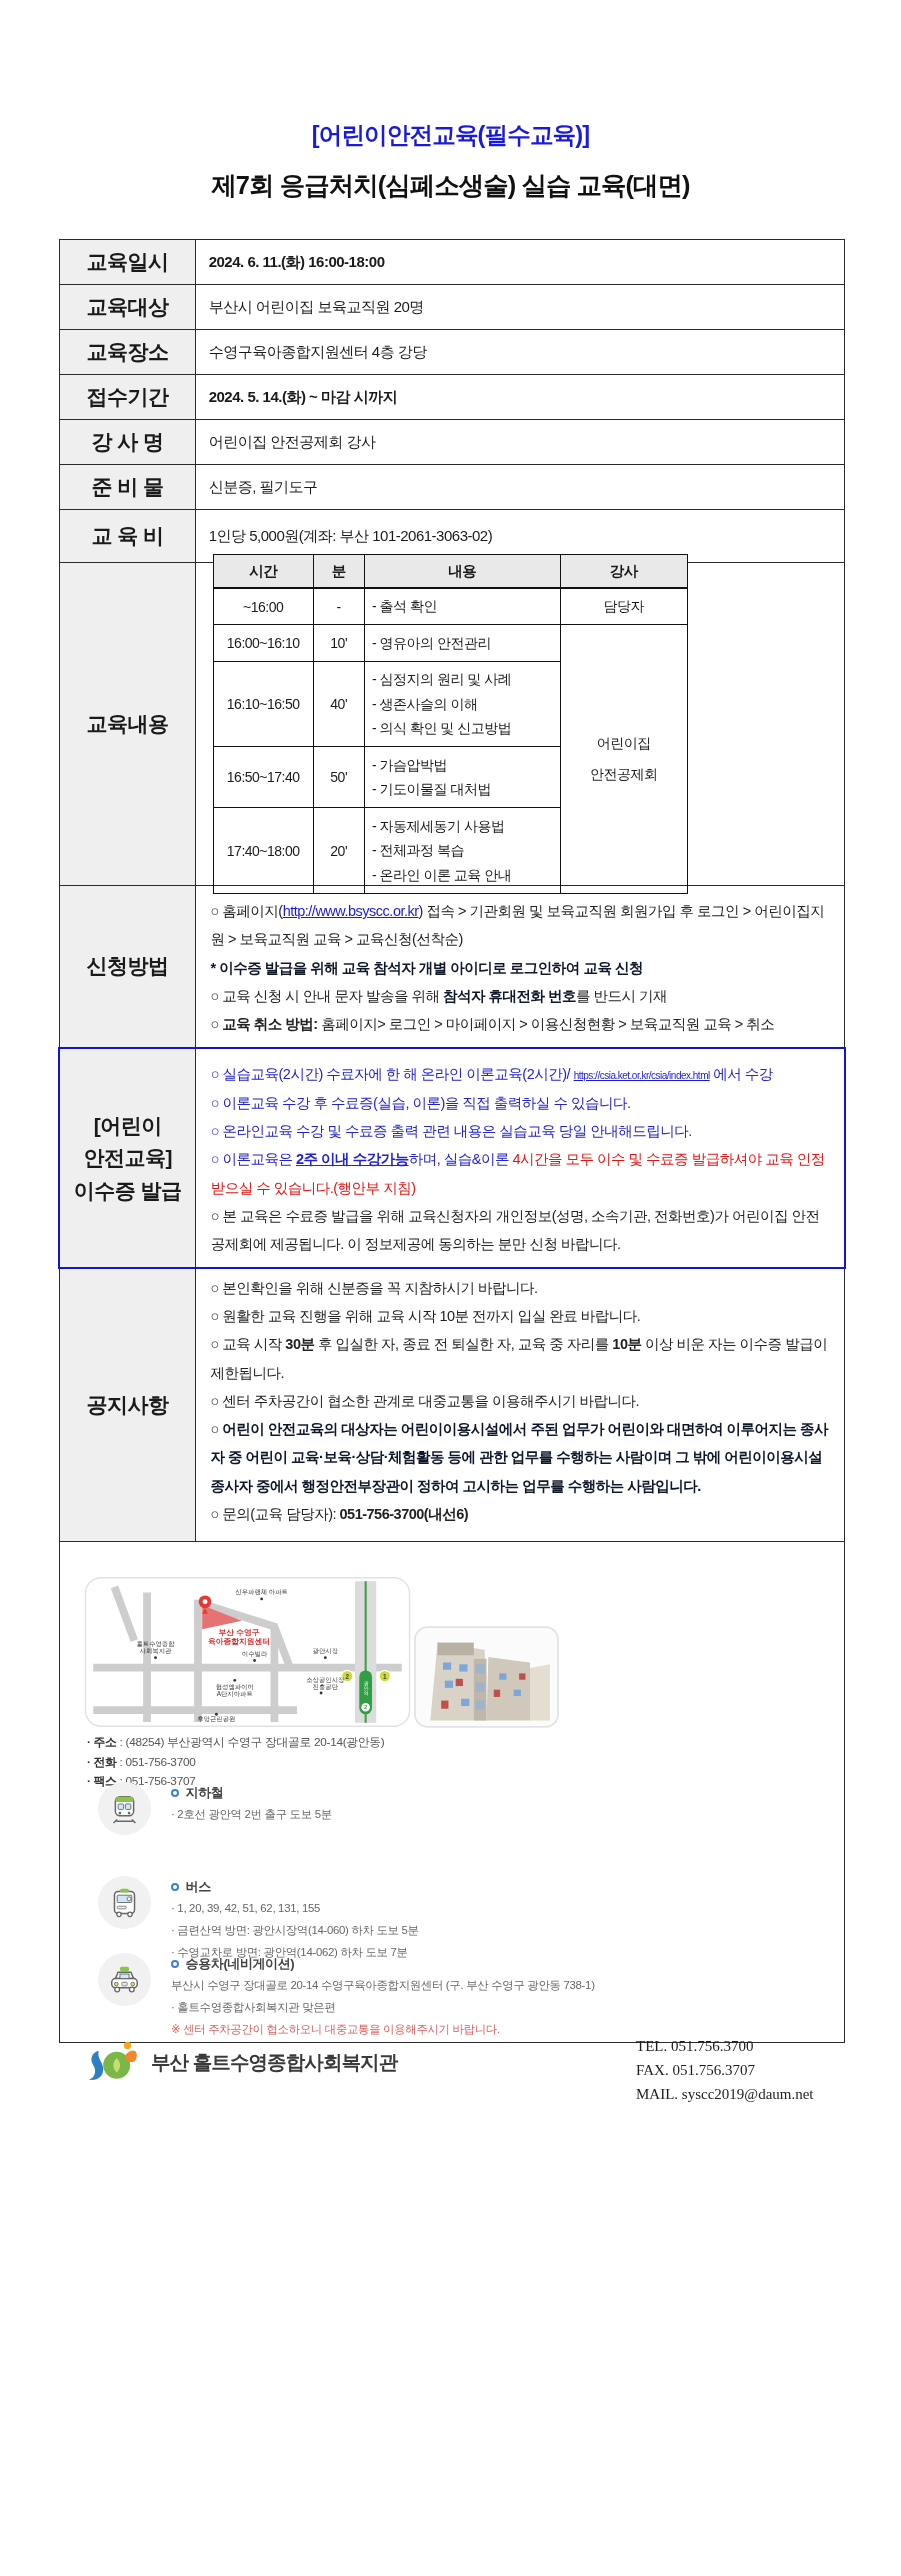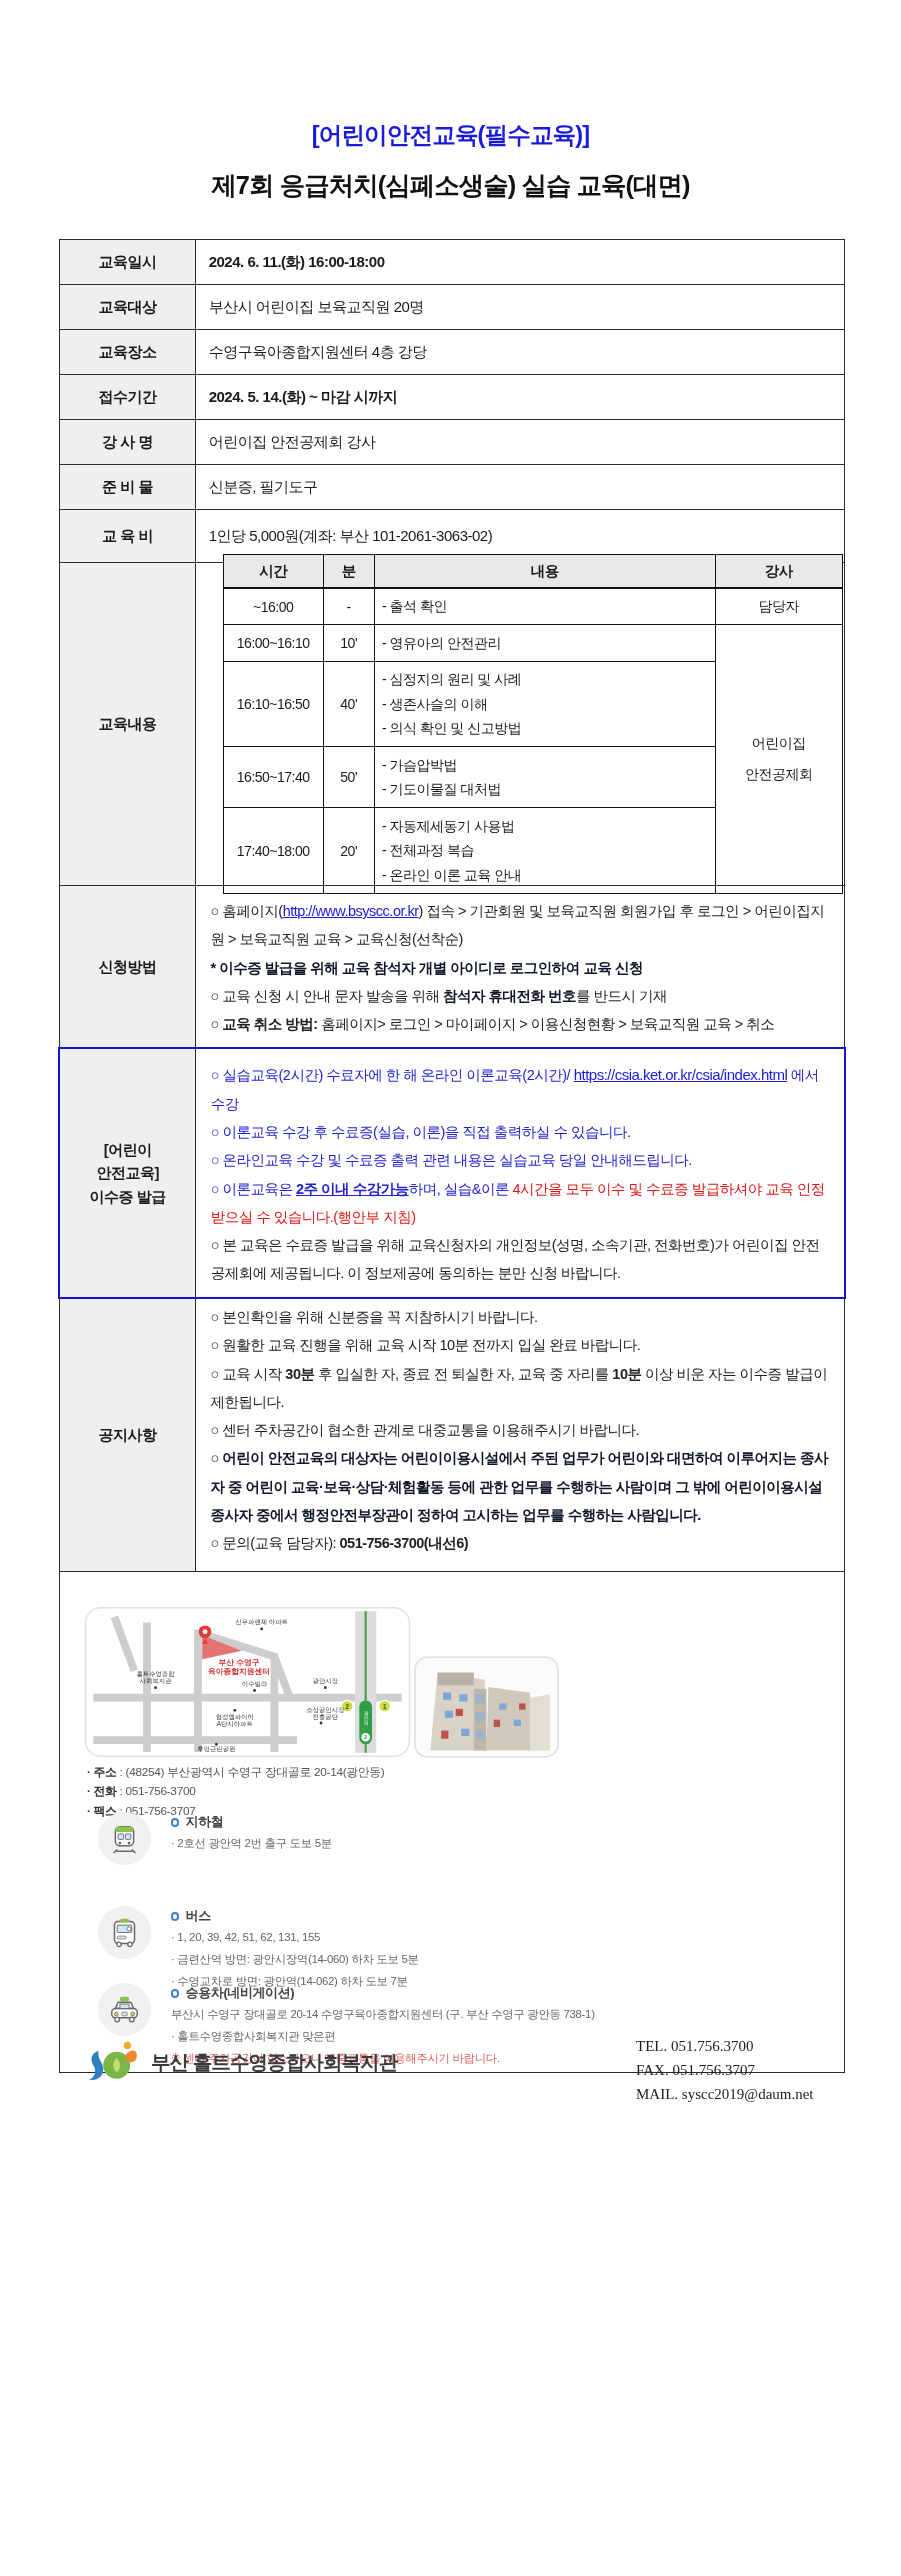--- a/index.html
+++ b/index.html
@@ -11,41 +11,41 @@
            font-size:23.6px; font-weight:bold; color:#1a1adf; letter-spacing:-0.9px; }
   .subtitle { position:absolute; top:169px; left:0; width:100%; text-align:center;
               font-size:25.4px; font-weight:bold; color:#111; letter-spacing:-0.9px; }
 
   
   .doc-table { position:absolute; top:239px; left:59px; width:786px; border:1.8px solid #2b2b2b; }
   .trow { display:flex; border-bottom:0.9px solid #2b2b2b; }
   .trow:last-child { border-bottom:none; }
   .tlabel { width:136px; min-width:136px; background:#efefef; border-right:0.9px solid #2b2b2b;
             display:flex; flex-direction:column; align-items:center; justify-content:center;
-            font-weight:bold; font-size:15px; letter-spacing:-0.5px; text-align:center; line-height:1.55; }
+            font-weight:bold; font-size:21px; letter-spacing:-0.5px; text-align:center; line-height:1.55; }
   .tvalue { flex:1; display:flex; align-items:center; padding:5.5px 12.7px; font-size:15px; letter-spacing:-0.5px; }
   .h49 { height:45px; } .h58 { height:53px; }
   .bold { font-weight:bold; }
 
   
   .blue-row { border:2.7px solid #1414cc; margin:-0.9px -1.8px; position:relative; z-index:2; background:#fff; }
 
   
   .bullets { display:block; padding:11px 14.5px 9px 14.5px; }
   .bline { font-size:14.5px; line-height:1.95; letter-spacing:-0.5px; color:#222; }
   .red { color:#e21414; }
   .redb { color:#0f172a; font-weight:bold; }
   .bluet { color:#2222d2; }
   .link { color:#1a1adf; text-decoration:underline;margin-top:32px; }
-  .smallurl { font-size:15px; }
+  .smallurl { font-size:10px; }
   .ul { text-decoration:underline; font-weight:bold; }
 
   
   .sched-wrap { flex:1; padding:18px 12.7px 18px 12.7px; display:flex; align-items:center; }
-  table.sched { border-collapse:collapse; width:620px; margin-left:14px; border:1.8px solid #111; font-size:14px; letter-spacing:-0.5px; }
+  table.sched { border-collapse:collapse; width:475px; margin-left:4px; border:1.8px solid #111; font-size:14px; letter-spacing:-0.5px; }
   table.sched th { background:#e9e9e9; border:0.9px solid #111; border-bottom:2.7px double #111;
                    font-size:14.5px; padding:6.4px 3.6px; }
   table.sched td { border:0.9px solid #111; padding:5.5px 7.3px; vertical-align:middle; }
   td.c { text-align:center; }
   td.content div { line-height:1.75; }
   .lect-cell { text-align:center; line-height:2.2; }
 
   
   .dir-cell { flex:1; position:relative; padding:0; }
   .map-svg { position:absolute; left:23.6px; top:35px; }

